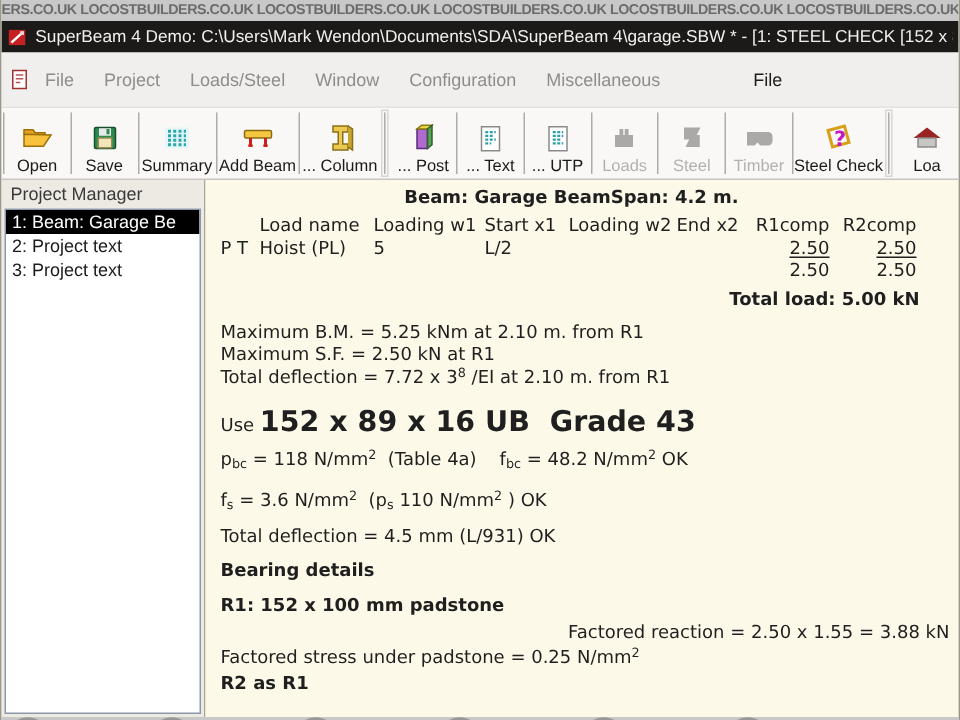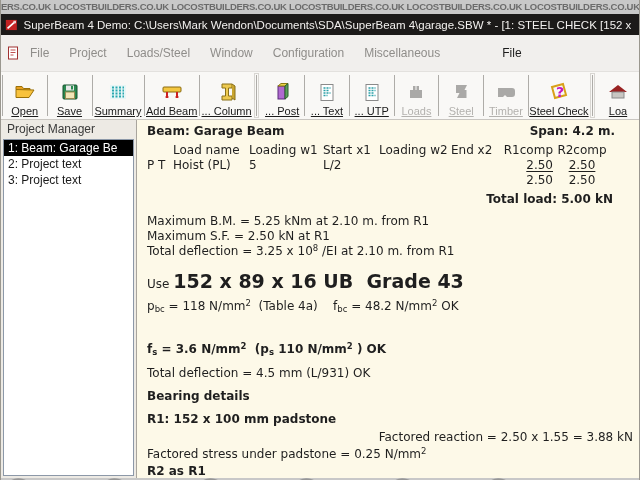--- a/index.html
+++ b/index.html
@@ -25,49 +25,49 @@
   .menubar { height:37px; background:#f1efed; display:flex; align-items:center;
     padding:0 6px; gap:2px; border-bottom:1px solid #e3e1de; }
   .menu-item { font-size:12px; color:#8f8d8a; padding:2px 9px; cursor:default; }
   .menu-item.dark { color:#1c1c1c; margin-left:42px; }
   
   .toolbar { height:48px; background:#f9f8f6; display:flex; align-items:stretch;
     overflow:hidden; border-bottom:1px solid #c9c6c1; }
   .tbtn { display:flex; flex-direction:column; align-items:center; justify-content:flex-end;
     padding:3px 7px 2px 7px; min-width:42px; }
   .tbtn .ic { height:24px; display:flex; align-items:center; justify-content:center; margin-bottom:1px; }
-  .tbtn .lbl { font-size:11px; color:#1a1a1a; white-space:nowrap;text-decoration:underline; }
+  .tbtn .lbl { font-size:11px; color:#1a1a1a; white-space:nowrap; }
   .tbtn.disabled .lbl { color:#b3b1ae; }
   .tsep { width:1px; background:#aeaca8; margin:3px 1px; }
   .tsep.group { width:1px; outline:1px solid #d8d6d2; outline-offset:1px; margin:3px 4px; }
   
   .bodyrow { display:flex; height:358px; }
   .sidepanel { width:136px; background:#edeae4; border-right:1px solid #a9a59d;
     display:flex; flex-direction:column; }
   .sidepanel .pm-title { font-size:12px; color:#3a3a3a; padding:2px 6px 3px 6px; }
   .listbox { flex:1; background:#fff; border:1px solid #8c98a8; margin:0 2px 2px 2px;
     overflow:hidden; font-size:12px; }
   .list-item { padding:1px 4px; color:#1a1a1a; white-space:nowrap; cursor:default; }
   .list-item.selected { background:#000000; color:#fff; }
   
   .content { flex:1; background:#fdf9e8; padding:4px 6px 0 10px;
     font-family:"DejaVu Sans", sans-serif; font-size:12px; color:#1f1f1f; overflow:hidden; }
-  .hd-row { display:flex; justify-content:space-between; width:468px; font-weight:bold; }
+  .hd-row { display:flex; justify-content:center; width:468px; font-weight:bold; }
   .ltable { width:466px; margin-top:5px; }
   .trow { display:flex; line-height:15px; }
   .c0{width:26px;} .c1{width:76px;} .c2{width:74px;} .c3{width:56px;}
   .c4{width:72px;} .c5{width:50px;} .c6{width:52px; text-align:right;}
-  .c7{width:58px; text-align:center;}
+  .c7{width:58px; text-align:right;}
   .u { text-decoration:underline; text-underline-offset:2px; }
   .total-load { width:466px; text-align:right; font-weight:bold; margin-top:4px; }
   .line { line-height:15px; white-space:pre; }
   .g1 { margin-top:8px; }
   .use-line { margin-top:11px; }
   .use-line .sect { font-weight:bold; font-size:19px; white-space:pre; }
-  .mt7{margin-top:7px;} .mt12{margin-top:28px;font-weight:bold;} .mt9{margin-top:9px;}
+  .mt7{margin-top:7px;} .mt12{margin-top:12px;} .mt9{margin-top:9px;}
   .mt8{margin-top:8px;} .mt3{margin-top:3px;text-align:right;} .mt2{margin-top:2px;}
   .bold { font-weight:bold; }
   .line span, .line sub, .line sup { white-space:pre; }
   sup { font-size:8.5px; vertical-align:4px; line-height:0; }
   sub { font-size:8.5px; vertical-align:-2px; line-height:0; }
 </style>
 </head>
 <body>
 
 <div class="screen">
@@ -294,21 +294,21 @@
           <span class="c5"></span>
           <span class="c6">2.50</span>
           <span class="c7">2.50</span>
         </div>
       </div>
 
       <div class="total-load">Total load: 5.00 kN</div>
 
       <div class="line g1">Maximum B.M. = 5.25 kNm at 2.10 m. from R1</div>
       <div class="line">Maximum S.F. = 2.50 kN at R1</div>
-      <div class="line"><span>Total deflection = 3.25 x 10</span><sup>8</sup><span> /EI at 2.10 m. from R1</span></div>
+      <div class="line"><span>Total deflection = 7.72 x 3</span><sup>8</sup><span> /EI at 2.10 m. from R1</span></div>
 
       <div class="use-line">
         <span>Use </span><span class="sect">152 x 89 x 16 UB  Grade 43</span>
       </div>
 
       <div class="line mt7"><span>p</span><sub>bc</sub><span> = 118 N/mm</span><sup>2</sup><span>  (Table 4a)    f</span><sub>bc</sub><span> = 48.2 N/mm</span><sup>2</sup><span> OK</span></div>
       <div class="line mt12"><span>f</span><sub>s</sub><span> = 3.6 N/mm</span><sup>2</sup><span>  (p</span><sub>s</sub><span> 110 N/mm</span><sup>2</sup><span> ) OK</span></div>
       <div class="line mt9">Total deflection = 4.5 mm (L/931) OK</div>
 
       <div class="line mt8 bold">Bearing details</div>

